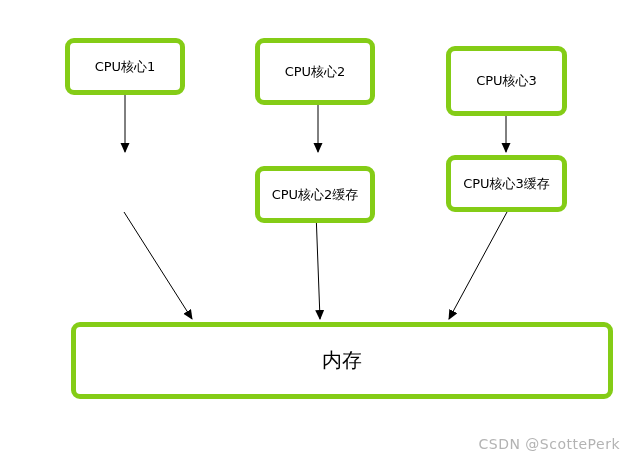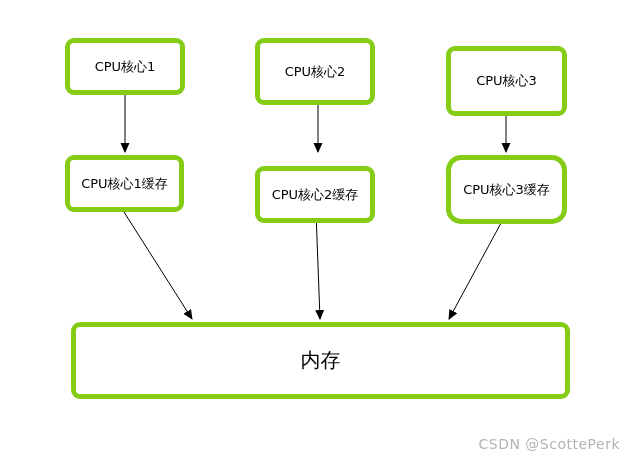--- a/index.html
+++ b/index.html
@@ -40,23 +40,23 @@
     color: #000000;
     text-align: center;
   }
   
   .pos-cpu1   { left: 65px;  top: 38px;  width: 120px; height: 57px; }
   .pos-cpu2   { left: 255px; top: 38px;  width: 120px; height: 67px; }
   .pos-cpu3   { left: 446px; top: 46px;  width: 121px; height: 70px; }
   
   .pos-cache1 { left: 65px;  top: 155px; width: 119px; height: 57px; }
   .pos-cache2 { left: 255px; top: 166px; width: 120px; height: 57px; }
-  .pos-cache3 { left: 446px; top: 155px; width: 121px; height: 69px; border-radius: 15px; }
+  .pos-cache3 { left: 446px; top: 155px; width: 121px; height: 57px; }
   
-  .pos-memory { left: 71px;  top: 322px; width: 499px; height: 77px; font-size: 20px; }
+  .pos-memory { left: 71px;  top: 322px; width: 542px; height: 77px; font-size: 20px; }
   .watermark {
     position: absolute;
     right: 14px;
     bottom: 8px;
     font-size: 14px;
     color: #b3b3b3;
     letter-spacing: 0.5px;
     margin-left: 29px;
   }
 </style>
@@ -82,23 +82,20 @@
   <div class="node pos-cpu1">
     <span>CPU核心1</span>
   </div>
   <div class="node pos-cpu2">
     <span>CPU核心2</span>
   </div>
   <div class="node pos-cpu3">
     <span>CPU核心3</span>
   </div>
 
-  <div class="node pos-cache1">
-    <span>CPU核心1缓存</span>
-  </div>
   <div class="node pos-cache2">
     <span>CPU核心2缓存</span>
   </div>
   <div class="node pos-cache3">
     <span>CPU核心3缓存</span>
   </div>
 
   <div class="node pos-memory">
     <span>内存</span>
   </div>

